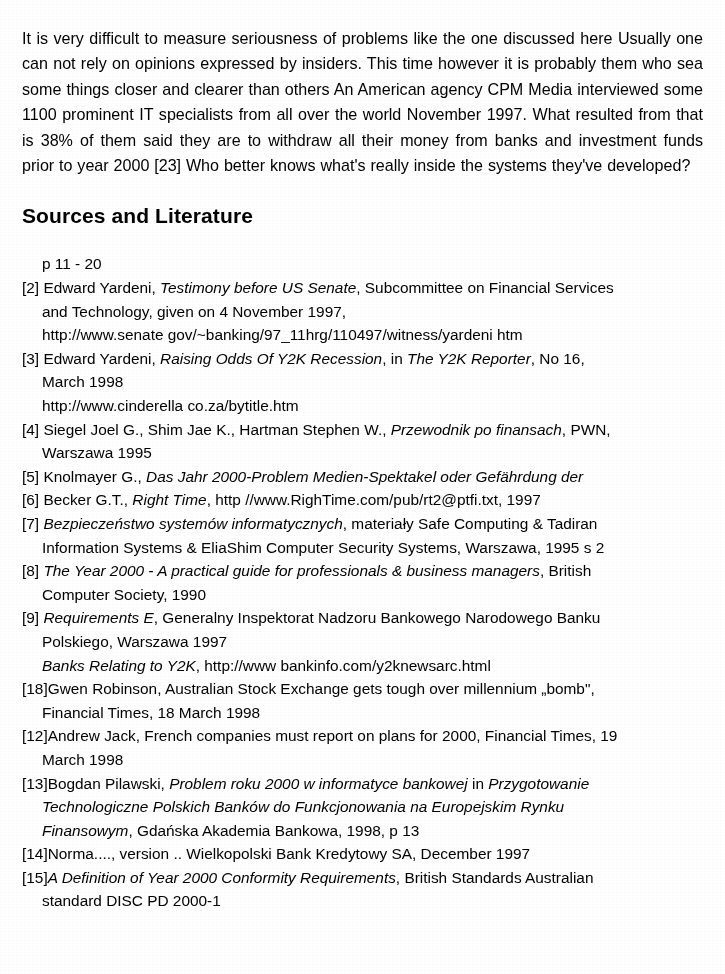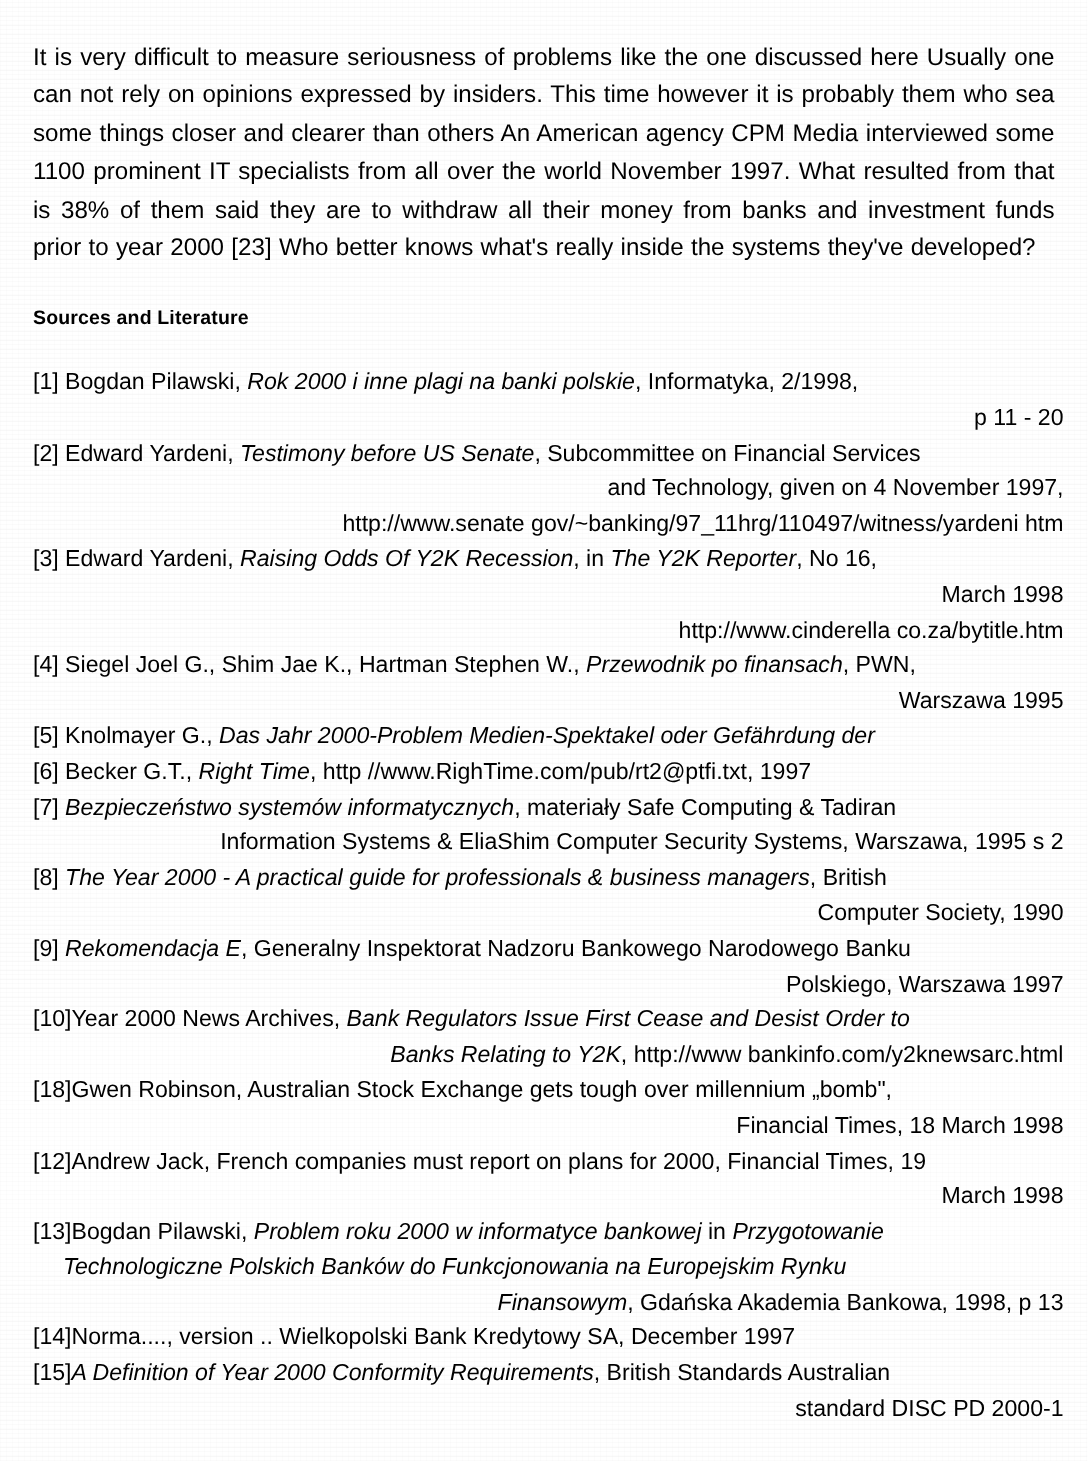--- a/index.html
+++ b/index.html
@@ -27,21 +27,21 @@
   
   .intro {
     font-size: 16.1px;
     line-height: 25.4px;
     text-align: justify;
     text-justify: inter-word;
     word-spacing: 0.4px;
     margin: 0 6px 0 0;
   }
   .sec-heading {
-    font-size: 13px;
+    font-size: 21px;
     font-weight: bold;
     letter-spacing: 0.1px;
     margin: 26px 0 0 0;
   }
   .ref-list {
     margin: 24px 0 0 0;
     padding: 0;
     list-style: none;
   }
   .ref {
@@ -56,21 +56,21 @@
   .ref.nojust { text-align: left; }
   .ref i, .ref em {
     font-style: italic;
   }
   .sub {
     font-size: 15.4px;
     line-height: 23.6px;
     padding-left: 20px;
     text-indent: 0;
     margin: 0;
-    text-align: right;
+    text-align: left;
   }
   
   .grain {
     position: absolute;
     inset: 0;
     pointer-events: none;
     opacity: 0.055;
     background-image:
       repeating-linear-gradient(0deg, rgba(0,0,0,0.5) 0px, rgba(0,0,0,0) 1px, rgba(0,0,0,0) 3px),
       repeating-linear-gradient(90deg, rgba(0,0,0,0.35) 0px, rgba(0,0,0,0) 1px, rgba(0,0,0,0) 4px);
@@ -80,24 +80,20 @@
 <body>
 
 <div class="page">
 
   <p class="intro">It is very difficult to measure seriousness of problems like the one discussed here Usually one can not rely on opinions expressed by insiders. This time however it is probably them who sea some things closer and clearer than others  An American agency CPM Media interviewed some 1100 prominent IT specialists from all over the world November 1997. What resulted from that is 38% of them said they are to withdraw all their money from banks and investment funds prior to year 2000  [23]  Who better knows what's really inside the systems they've developed?</p>
 
   <div class="sec-heading">Sources and Literature</div>
 
   <div class="ref-list">
 
-    <p class="ref">
-      <span>[1]</span>
-      <span>Bogdan Pilawski, </span><i>Rok 2000 i inne plagi na banki polskie</i><span>, Informatyka, 2/1998,</span>
-    </p>
     <p class="sub">p  11 - 20</p>
 
     <p class="ref">
       <span>[2]</span>
       <span>Edward Yardeni, </span><i>Testimony before US Senate</i><span>, Subcommittee on Financial Services</span>
     </p>
     <p class="sub">and Technology, given on 4 November 1997,</p>
     <p class="sub">http://www.senate gov/~banking/97_11hrg/110497/witness/yardeni htm</p>
 
     <p class="ref">
@@ -130,27 +126,24 @@
     <p class="sub">Information Systems &amp; EliaShim Computer Security Systems, Warszawa, 1995  s  2</p>
 
     <p class="ref">
       <span>[8]</span>
       <i>The Year 2000 - A practical guide for professionals &amp; business managers</i><span>, British</span>
     </p>
     <p class="sub">Computer Society, 1990</p>
 
     <p class="ref">
       <span>[9]</span>
-      <i>Rekomendacja E</i><span>, Generalny Inspektorat Nadzoru Bankowego Narodowego Banku</span>
+      <i>Requirements E</i><span>, Generalny Inspektorat Nadzoru Bankowego Narodowego Banku</span>
     </p>
     <p class="sub">Polskiego, Warszawa 1997</p>
 
-    <p class="ref">
-      <span>[10]</span><span>Year 2000 News Archives, </span><i>Bank Regulators Issue First Cease and Desist Order to</i>
-    </p>
     <p class="sub"><i>Banks Relating to Y2K</i><span>, http://www bankinfo.com/y2knewsarc.html</span></p>
 
     <p class="ref">
       <span>[18]</span><span>Gwen Robinson, Australian Stock Exchange gets tough over millennium „bomb",</span>
     </p>
     <p class="sub">Financial Times, 18 March 1998</p>
 
     <p class="ref">
       <span>[12]</span><span>Andrew Jack, French companies must report on plans for 2000, Financial Times, 19</span>
     </p>

